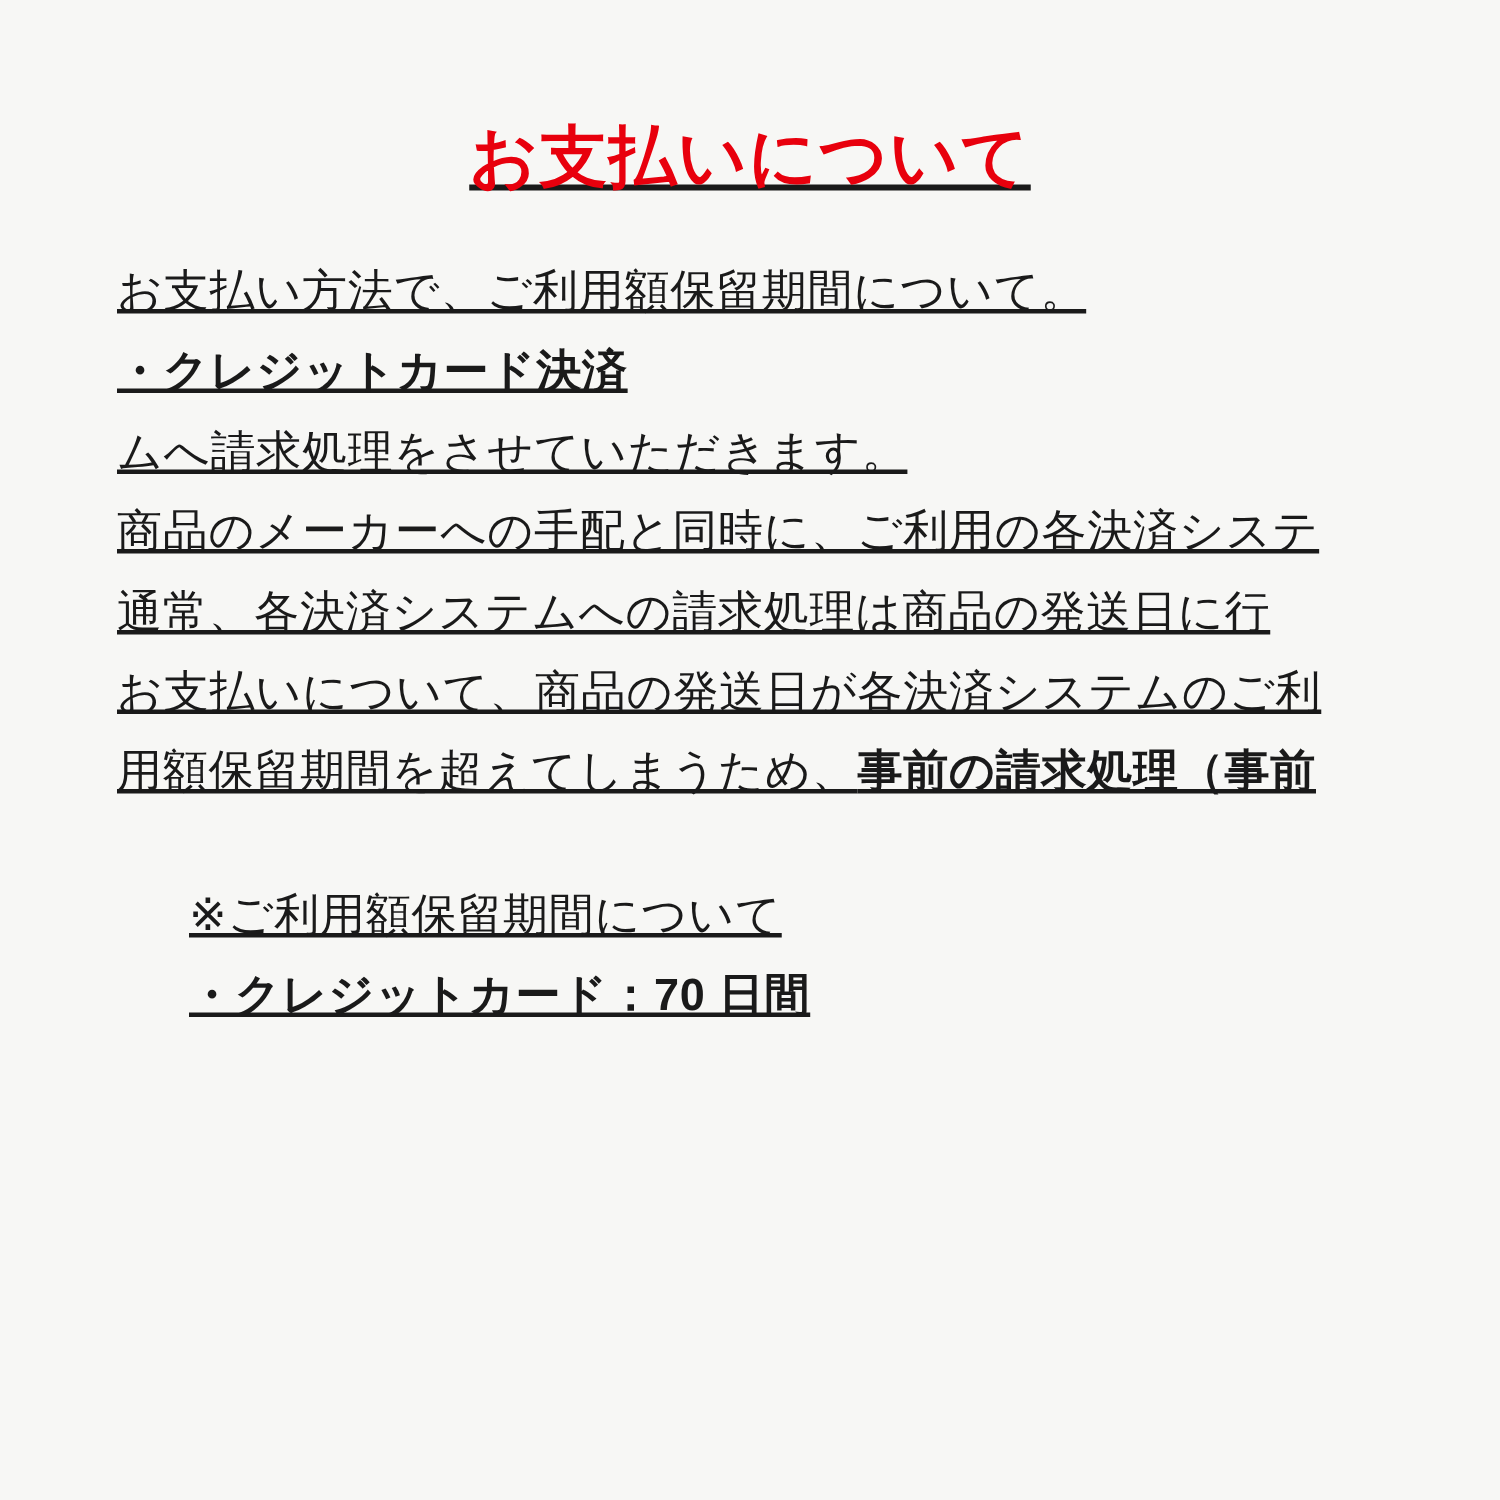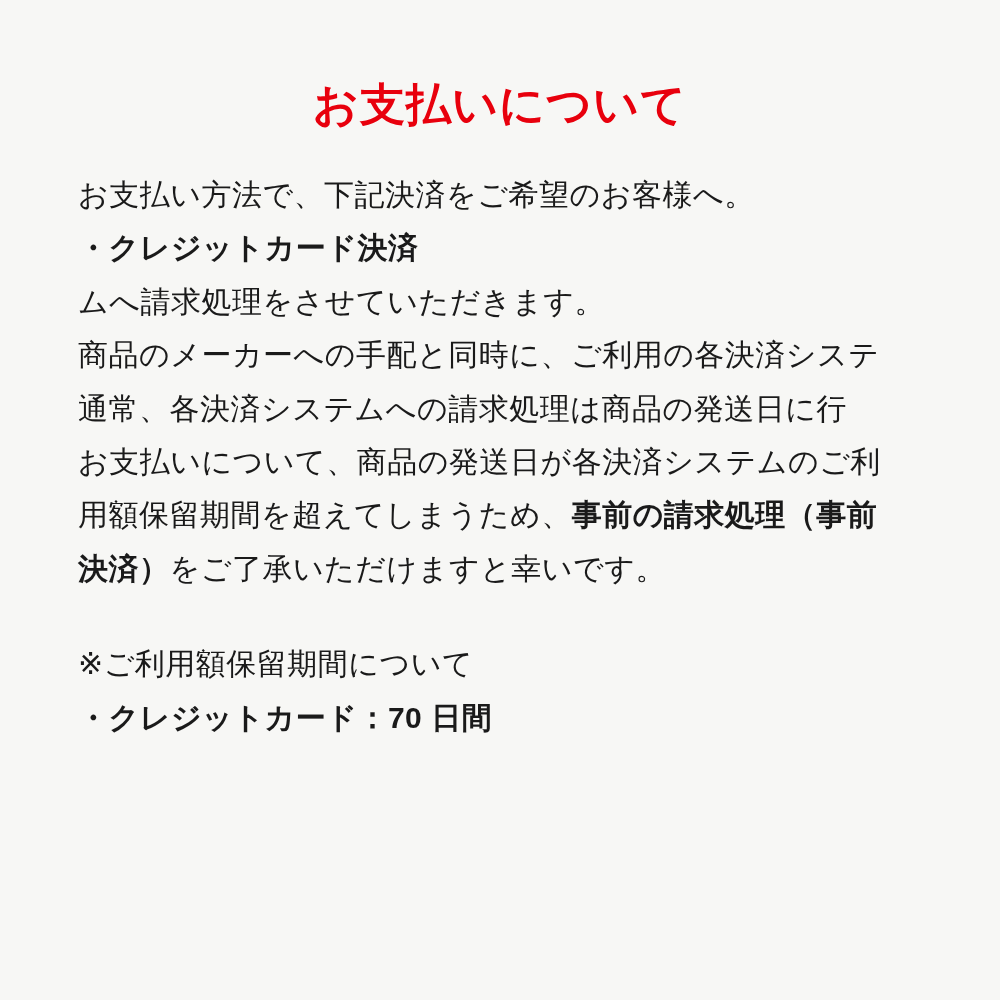--- a/index.html
+++ b/index.html
@@ -13,20 +13,21 @@
     font-family: "Liberation Sans", "DejaVu Sans", sans-serif;
     color: #1a1a1a;
     overflow: hidden;
   }
   .page {
     position: relative;
     width: 1000px;
     height: 744px;
     box-sizing: border-box;
     padding: 60px 78px 15px 78px;
+    text-decoration: underline;
   }
   .doc-title {
     text-align: center;
     color: #e8000d;
     font-size: 45px;
     font-weight: bold;
     letter-spacing: 1px;
     margin: 18px 0 36px 0;
     line-height: 1.2;
   }
@@ -45,41 +46,41 @@
     font-weight: bold;
     margin-top: 12px;
   }
   .spacer {
     height: 42px;
   }
   .note-block {
     font-size: 30px;
     line-height: 1.78;
     letter-spacing: 0.5px;
+    margin-left: 48px;
   }
   .note-block .line.bold {
     font-weight: bold;
   }
 </style>
 </head>
 <body>
 
 <div class="page">
 
   <h1 class="doc-title">お支払いについて</h1>
 
   <div class="body-block">
-    <div class="line">お支払い方法で、下記決済をご希望のお客様へ。</div>
+    <div class="line">お支払い方法で、ご利用額保留期間について。</div>
     <div class="line bold">・クレジットカード決済</div>
     <div class="line">ムへ請求処理をさせていただきます。</div>
     <div class="line">商品のメーカーへの手配と同時に、ご利用の各決済システ</div>
     <div class="line">通常、各決済システムへの請求処理は商品の発送日に行</div>
     <div class="line">お支払いについて、商品の発送日が各決済システムのご利</div>
     <div class="line"><span>用額保留期間を超えてしまうため、</span><span class="b">事前の請求処理（事前</span></div>
-    <div class="line"><span class="b">決済）</span><span>をご了承いただけますと幸いです。</span></div>
   </div>
 
   <div class="spacer"></div>
 
   <div class="note-block">
     <div class="line">※ご利用額保留期間について</div>
     <div class="line bold">・クレジットカード：70 日間</div>
   </div>
 
 </div>

